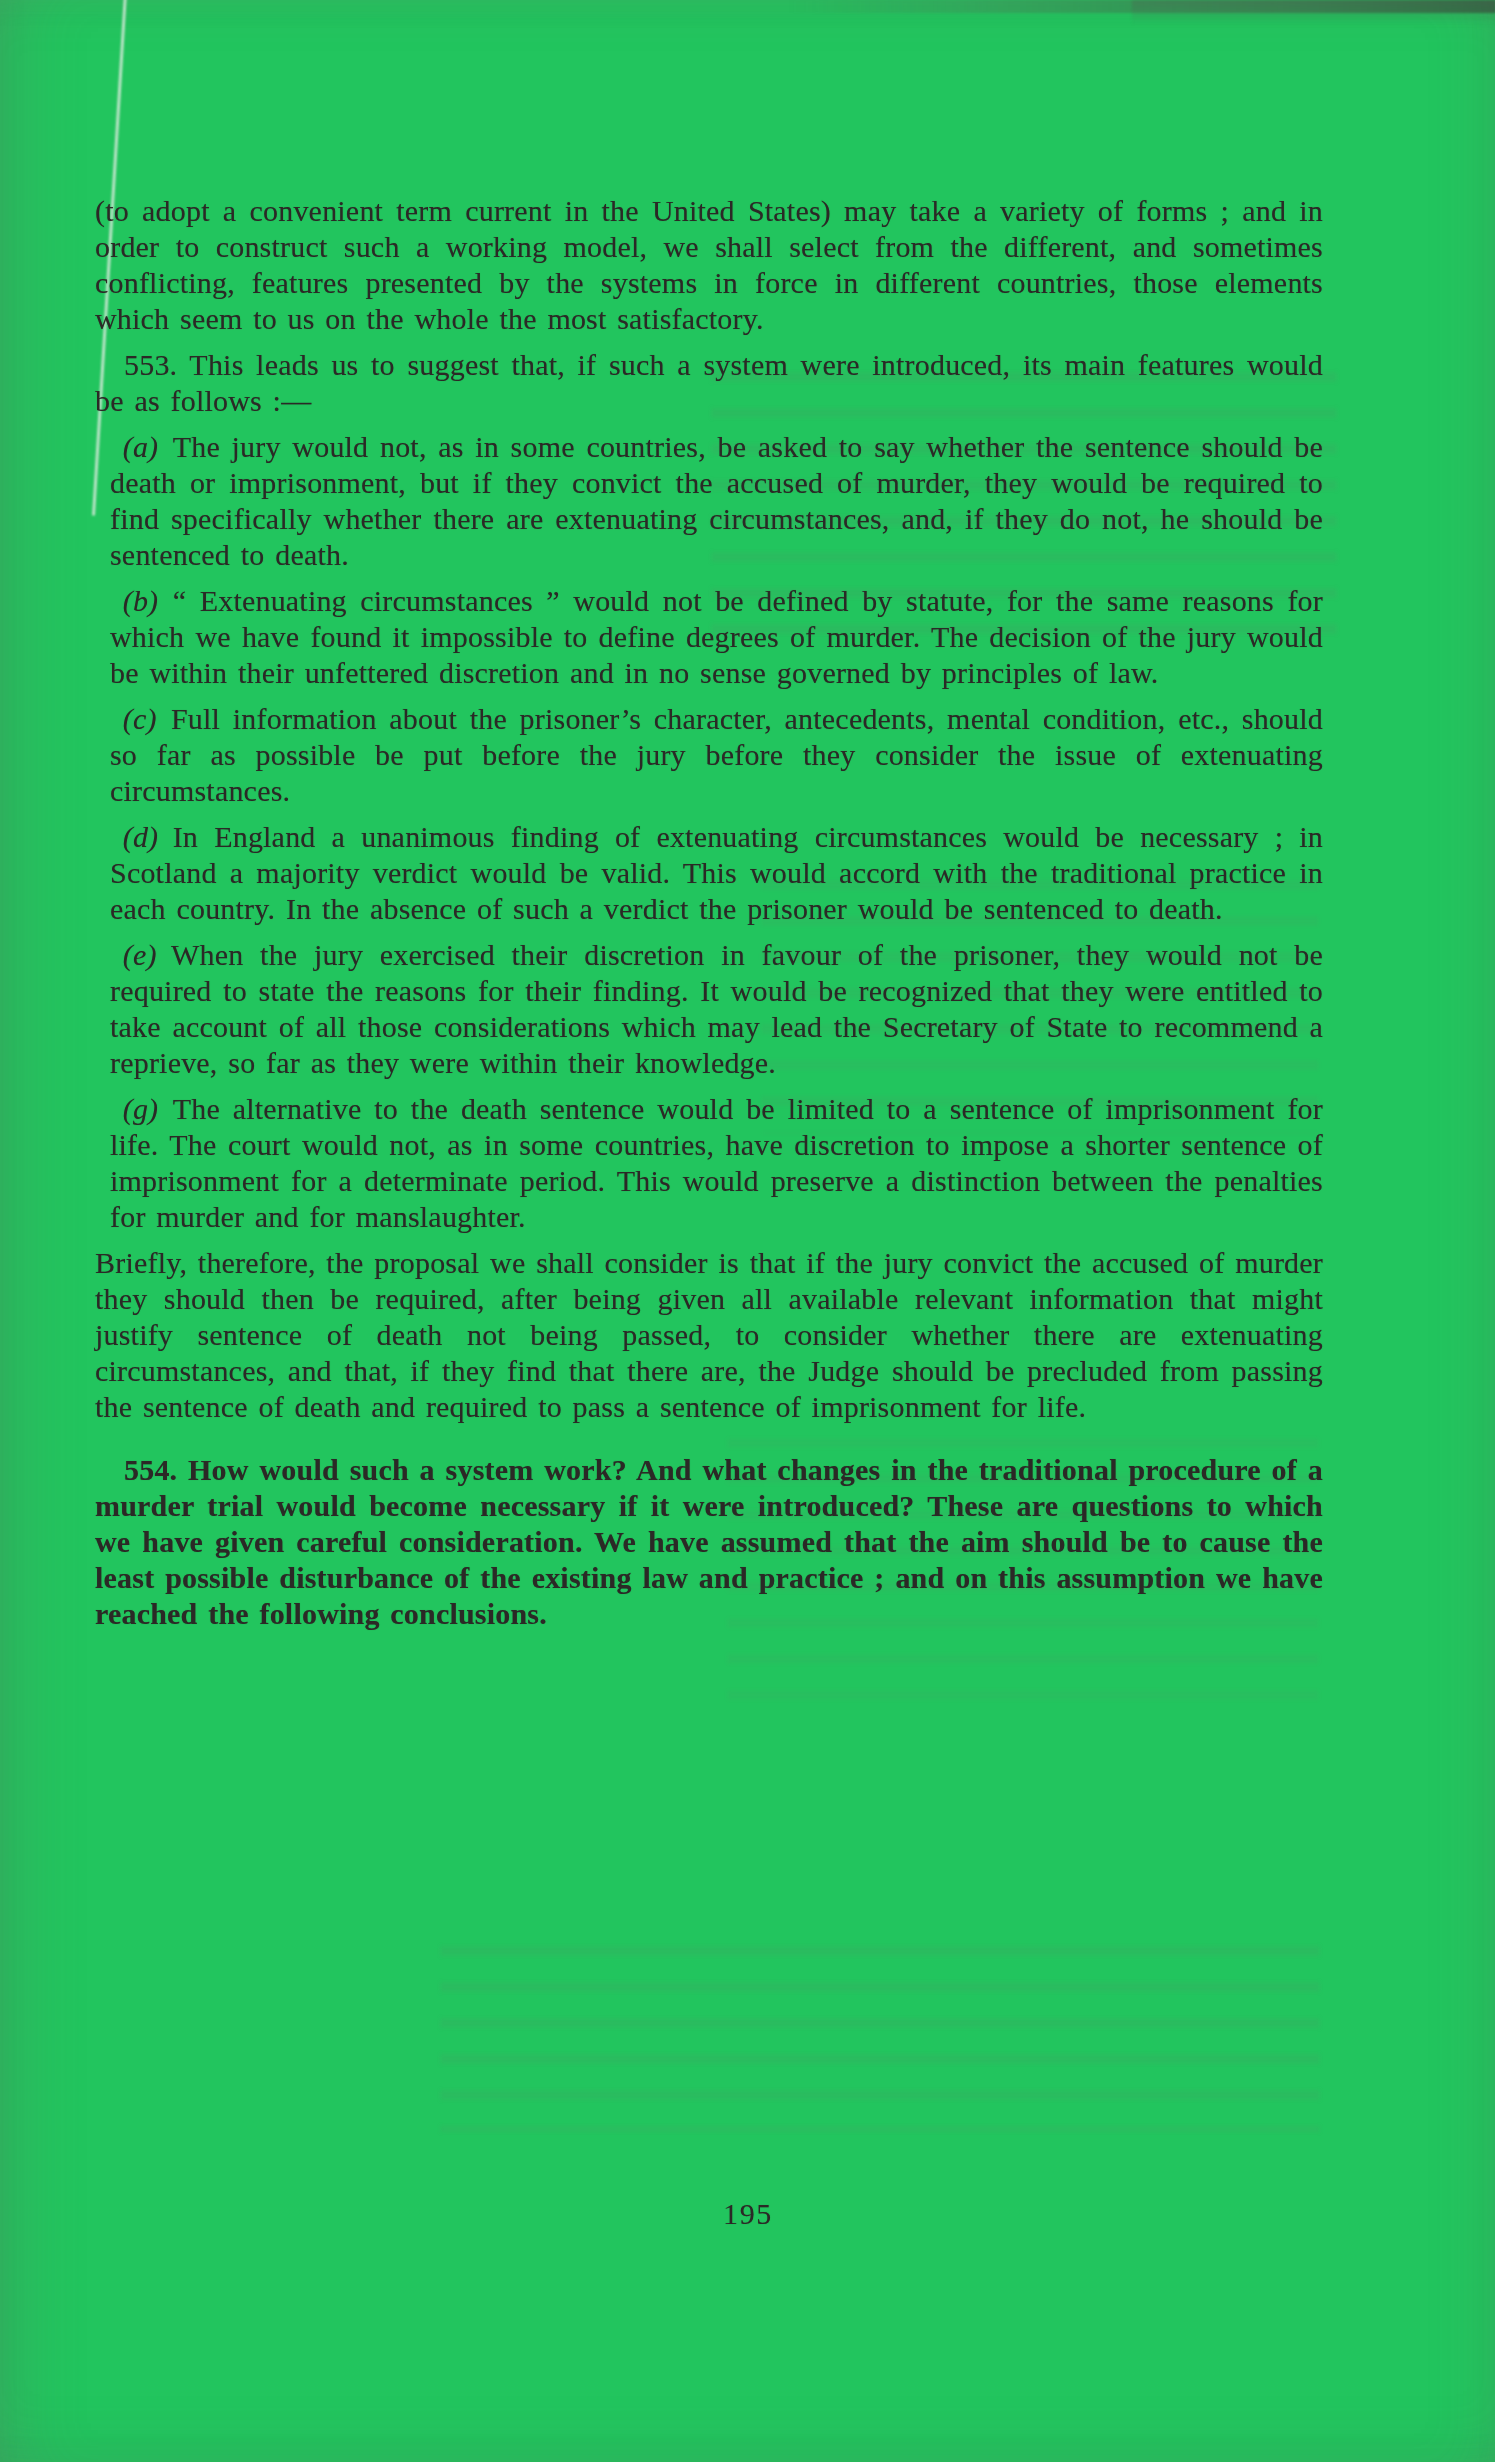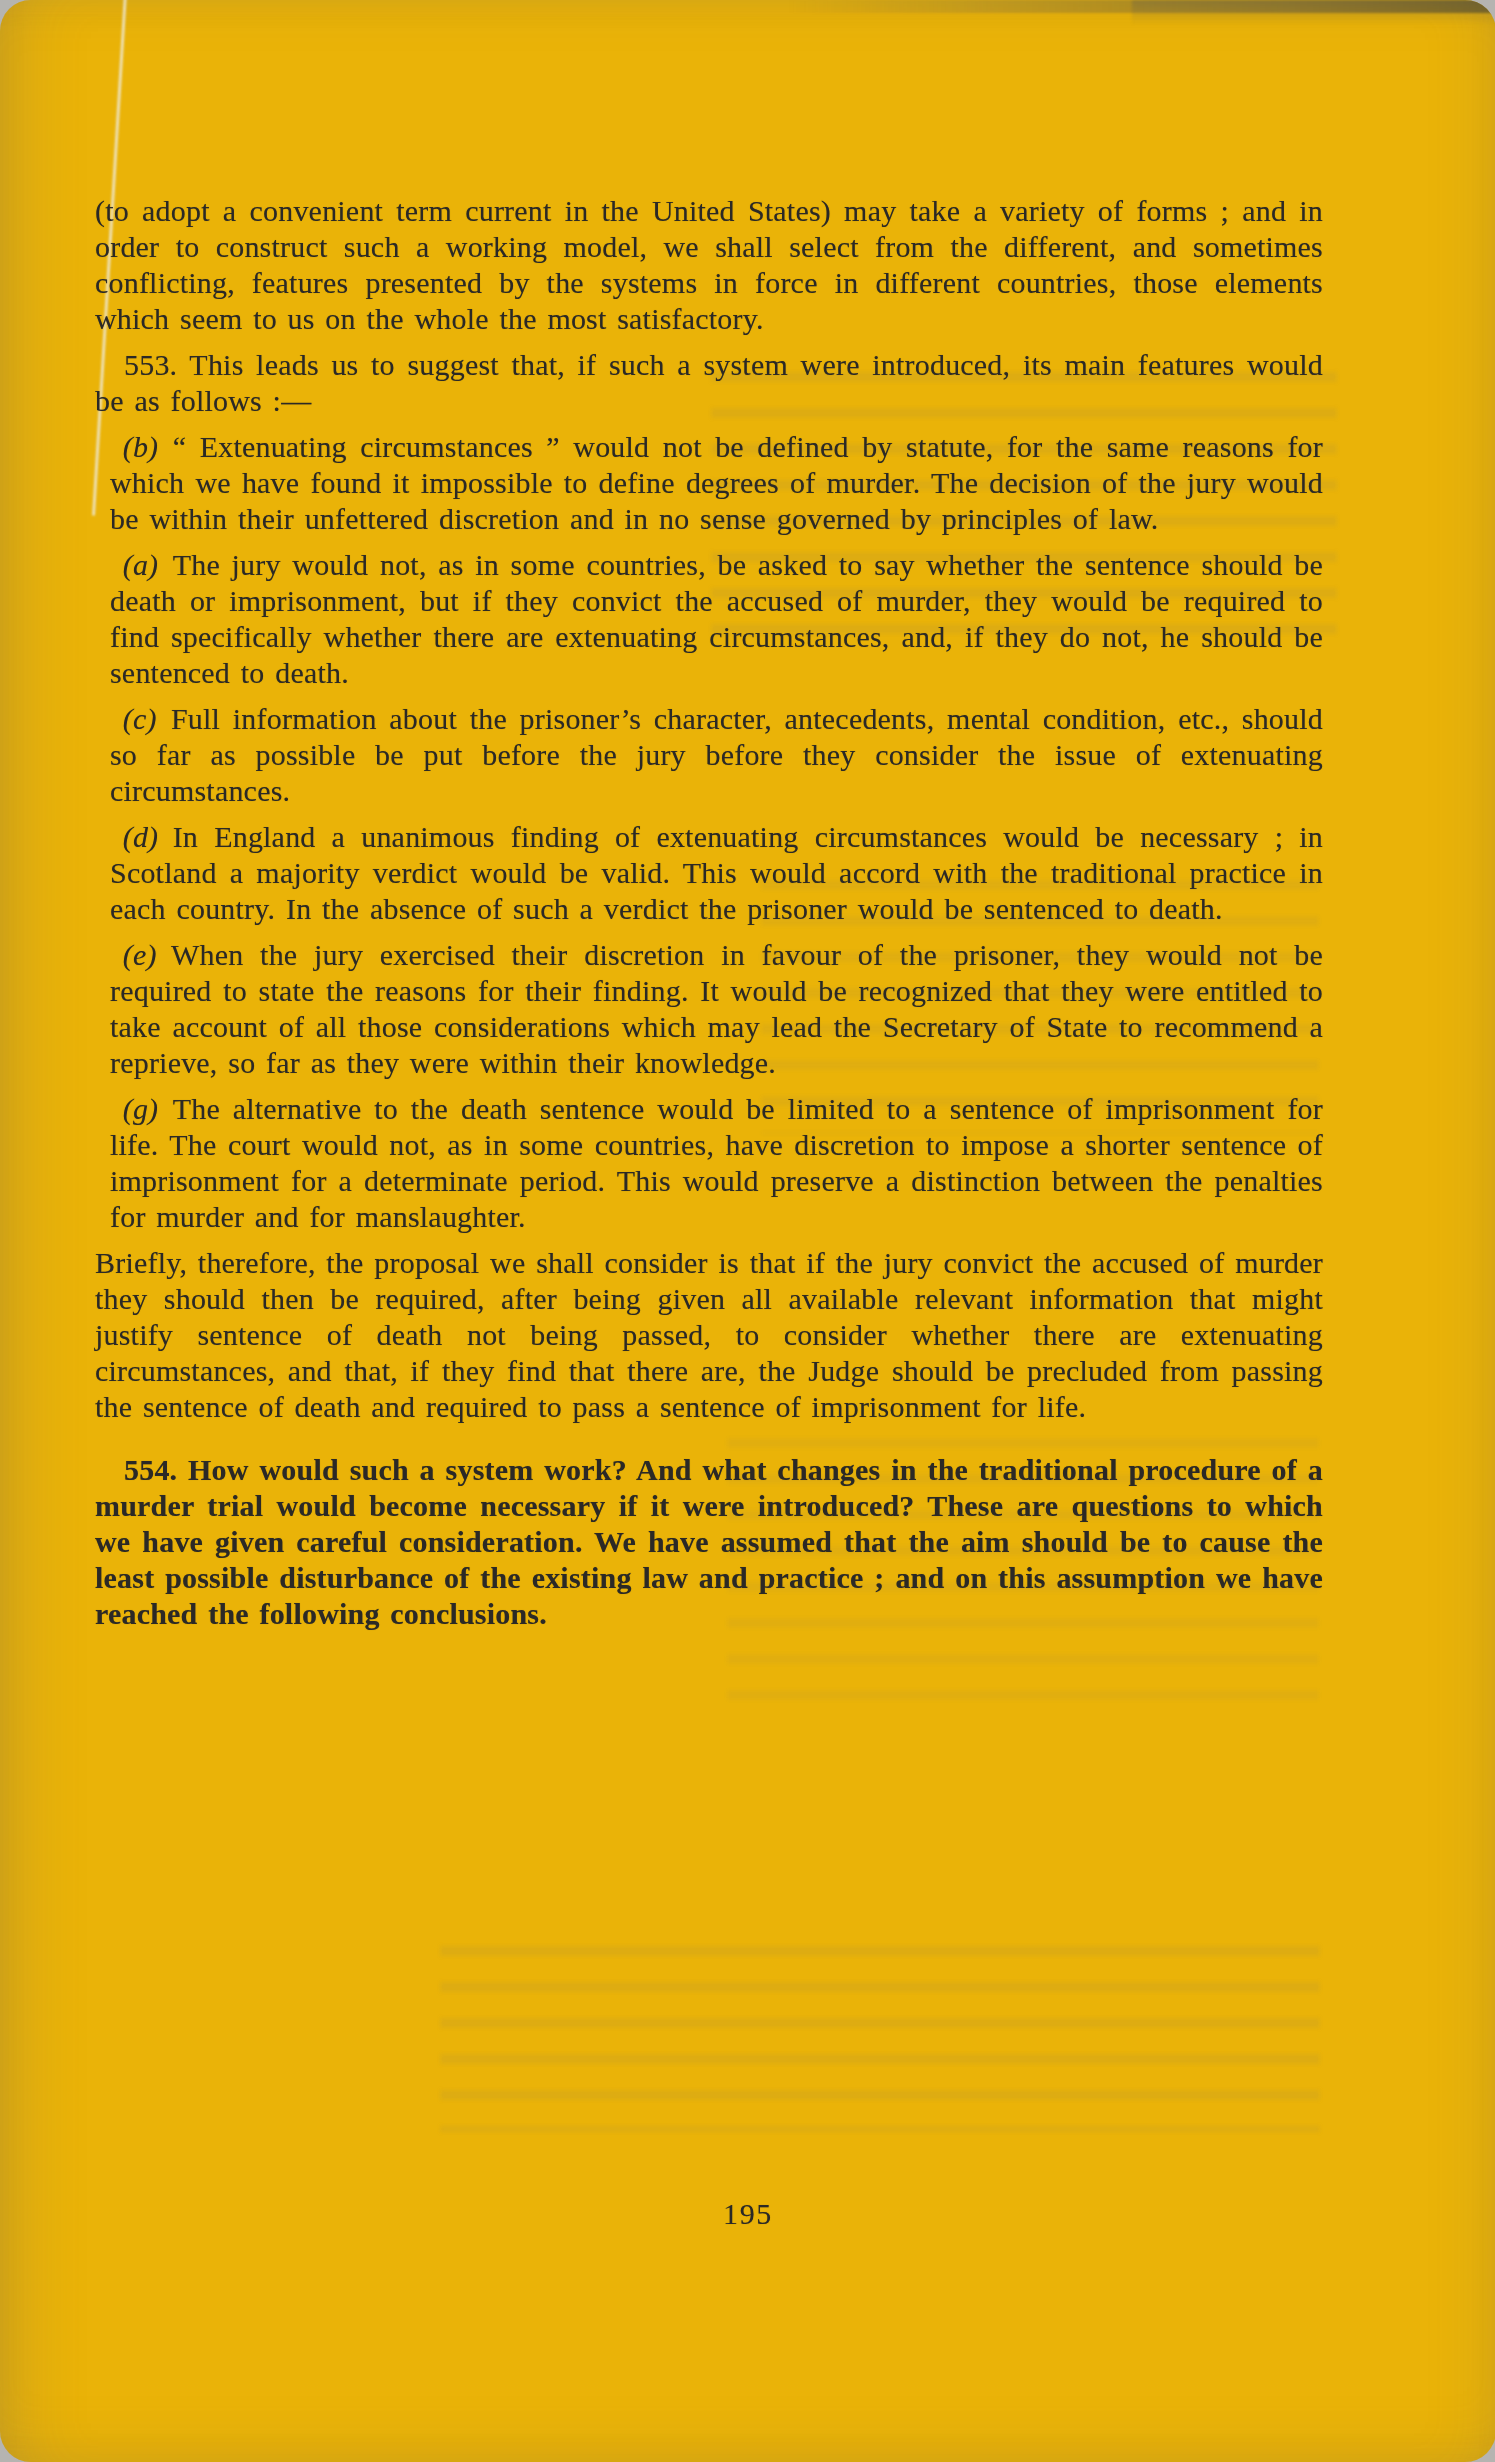--- a/index.html
+++ b/index.html
@@ -1,25 +1,24 @@
 <!DOCTYPE html>
 <html style="font-size:13.5px"><head>
 <meta charset="utf-8">
 <style>
   html, body { margin: 0; padding: 0; background: #b5b4b1; }
 
   .page {
     position: relative;
     width: 1496px;
     height: 2462px;
-    background: #eab308;
+    background: #22c55e;
     overflow: hidden;
     font-family: "Liberation Serif", "DejaVu Serif", serif;
     color: #2b2926;
-    border-radius: 31px;
   }
 
   
   .vignette {
     position: absolute; inset: 0; pointer-events: none;
     box-shadow:
       inset 59px 0 76px -51px rgba(105,103,98,0.30),
       inset -42px 0 68px -42px rgba(105,103,98,0.22),
       inset 0 -42px 68px -42px rgba(105,103,98,0.18),
       inset 0 34px 59px -42px rgba(125,123,118,0.22);
@@ -106,23 +105,23 @@
   <div class="ghost g2"></div>
   <div class="ghost g3"></div>
   <div class="ghost g4"></div>
 
   <div class="content">
 
     <p class="para flush">(to adopt a convenient term current in the United States) may take a variety of forms ; and in order to construct such a working model, we shall select from the different, and sometimes conflicting, features presented by the systems in force in different countries, those elements which seem to us on the whole the most satisfactory.</p>
 
     <p class="para numbered">553. This leads us to suggest that, if such a system were introduced, its main features would be as follows :—</p>
 
+    <p class="para list"><span class="marker">(a)</span><span>The jury would not, as in some countries, be asked to say whether the sentence should be death or imprisonment, but if they convict the accused of murder, they would be required to find specifically whether there are extenuating circumstances, and, if they do not, he should be sentenced to death.</span></p>
+
     <p class="para list"><span class="marker">(b)</span><span>“ Extenuating circumstances ” would not be defined by statute, for the same reasons for which we have found it impossible to define degrees of murder. The decision of the jury would be within their unfettered discretion and in no sense governed by principles of law.</span></p>
-
-    <p class="para list"><span class="marker">(a)</span><span>The jury would not, as in some countries, be asked to say whether the sentence should be death or imprisonment, but if they convict the accused of murder, they would be required to find specifically whether there are extenuating circumstances, and, if they do not, he should be sentenced to death.</span></p>
 
     <p class="para list"><span class="marker">(c)</span><span>Full information about the prisoner’s character, antecedents, mental condition, etc., should so far as possible be put before the jury before they consider the issue of extenuating circumstances.</span></p>
 
     <p class="para list"><span class="marker">(d)</span><span>In England a unanimous finding of extenuating circumstances would be necessary ; in Scotland a majority verdict would be valid. This would accord with the traditional practice in each country. In the absence of such a verdict the prisoner would be sentenced to death.</span></p>
 
     <p class="para list"><span class="marker">(e)</span><span>When the jury exercised their discretion in favour of the prisoner, they would not be required to state the reasons for their finding. It would be recognized that they were entitled to take account of all those considerations which may lead the Secretary of State to recommend a reprieve, so far as they were within their knowledge.</span></p>
 
 
     <p class="para list"><span class="marker">(g)</span><span>The alternative to the death sentence would be limited to a sentence of imprisonment for life. The court would not, as in some countries, have discretion to impose a shorter sentence of imprisonment for a determinate period. This would preserve a distinction between the penalties for murder and for manslaughter.</span></p>
 

